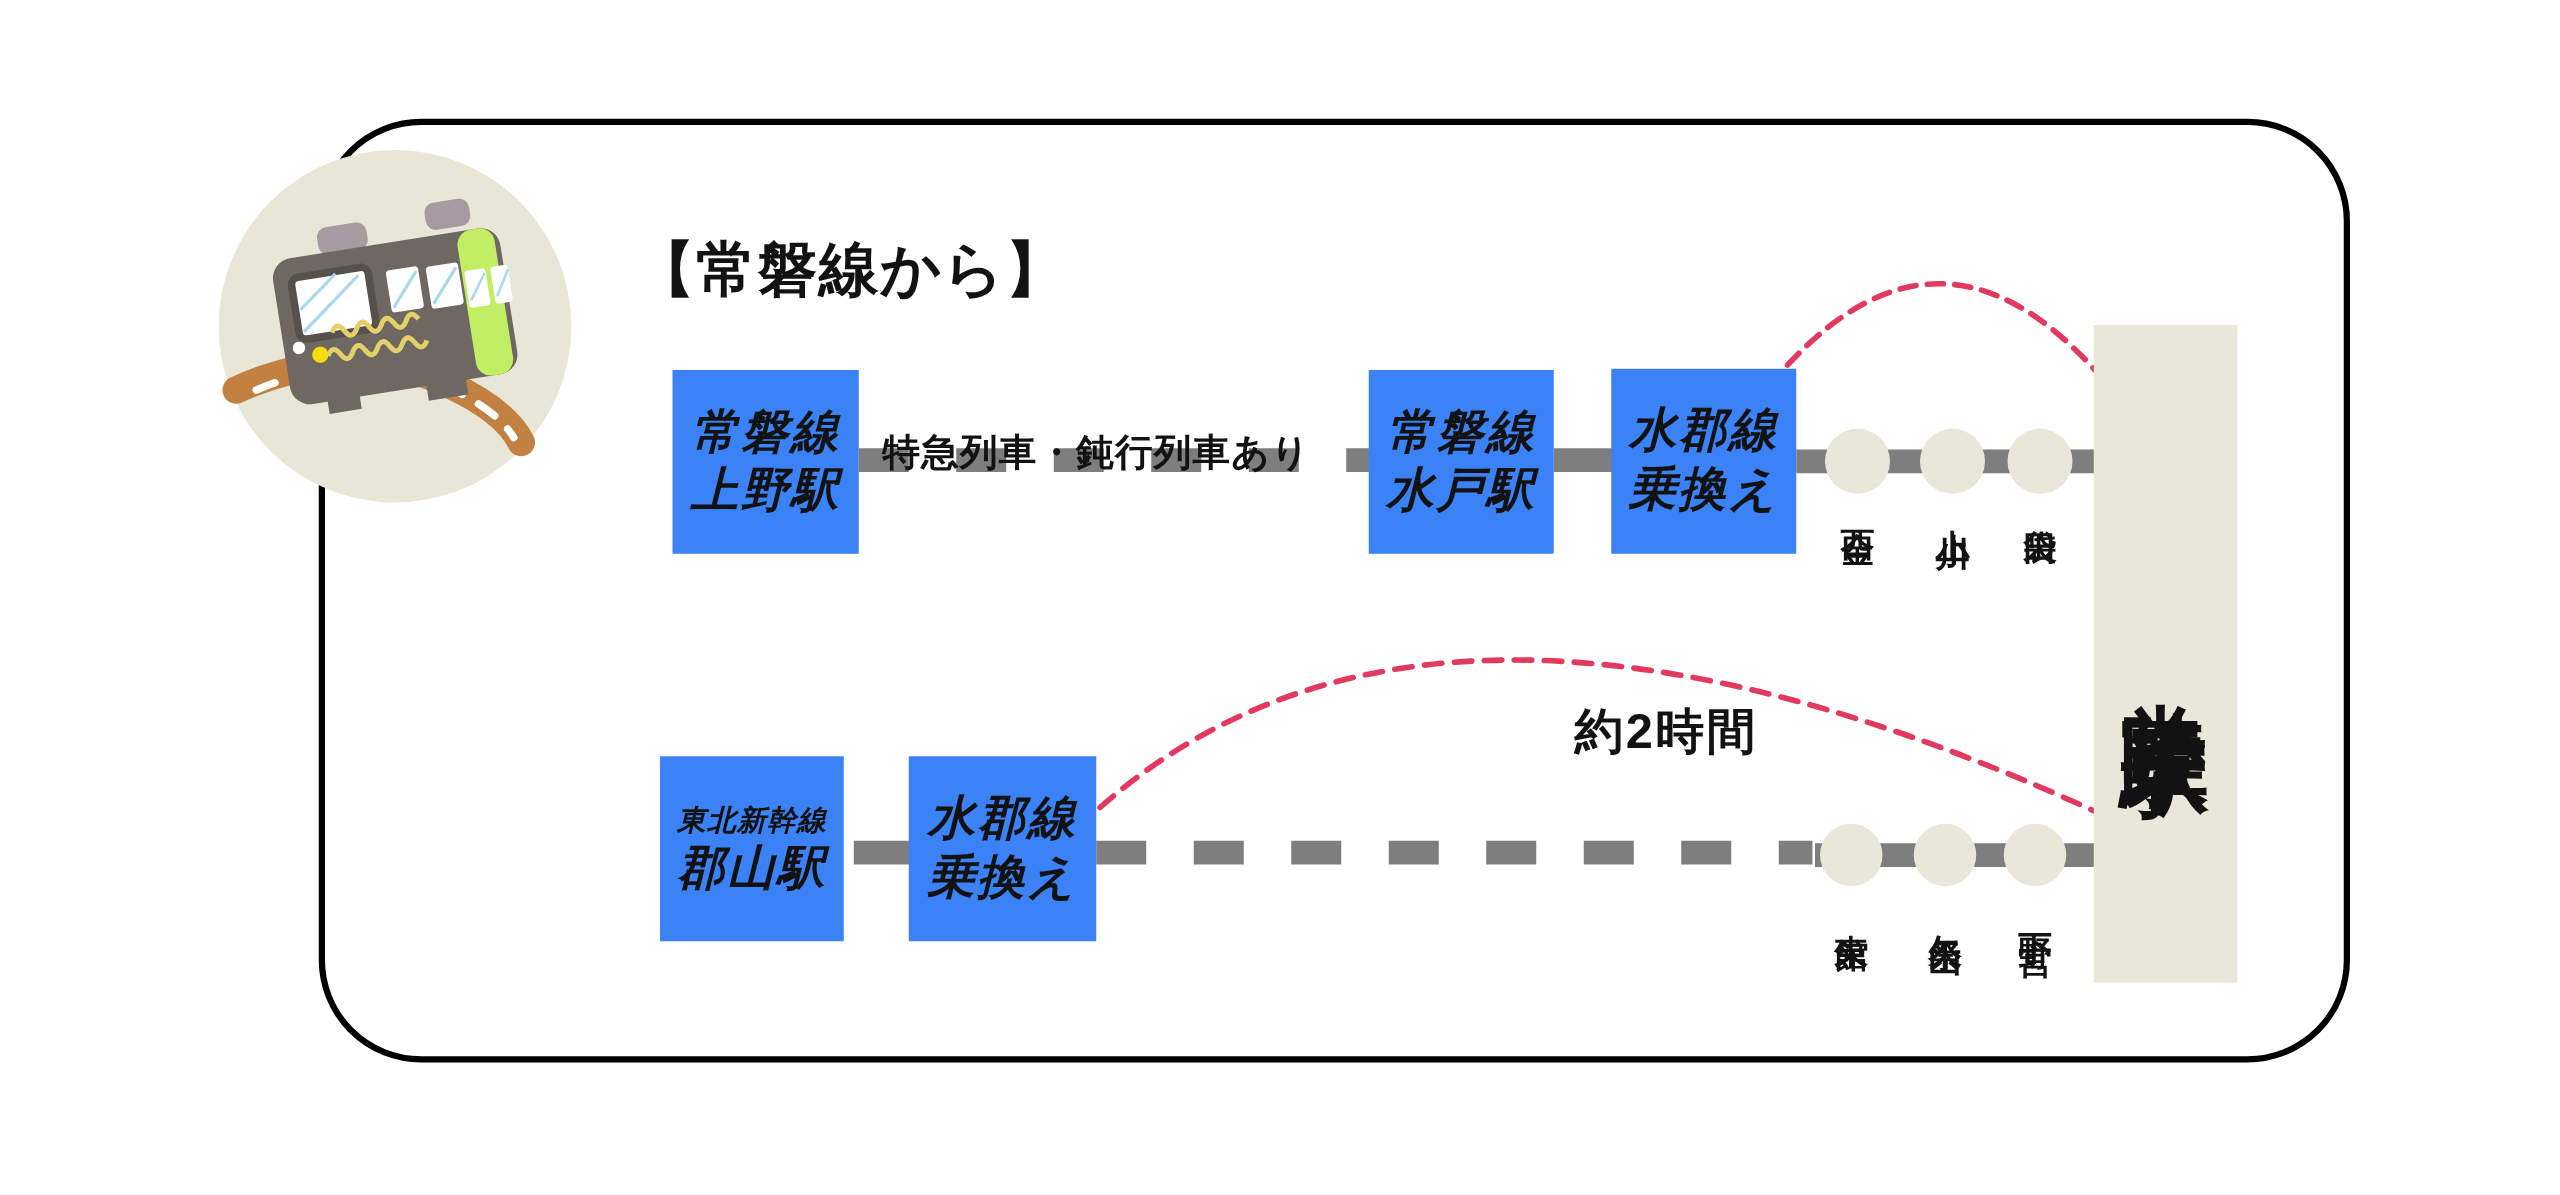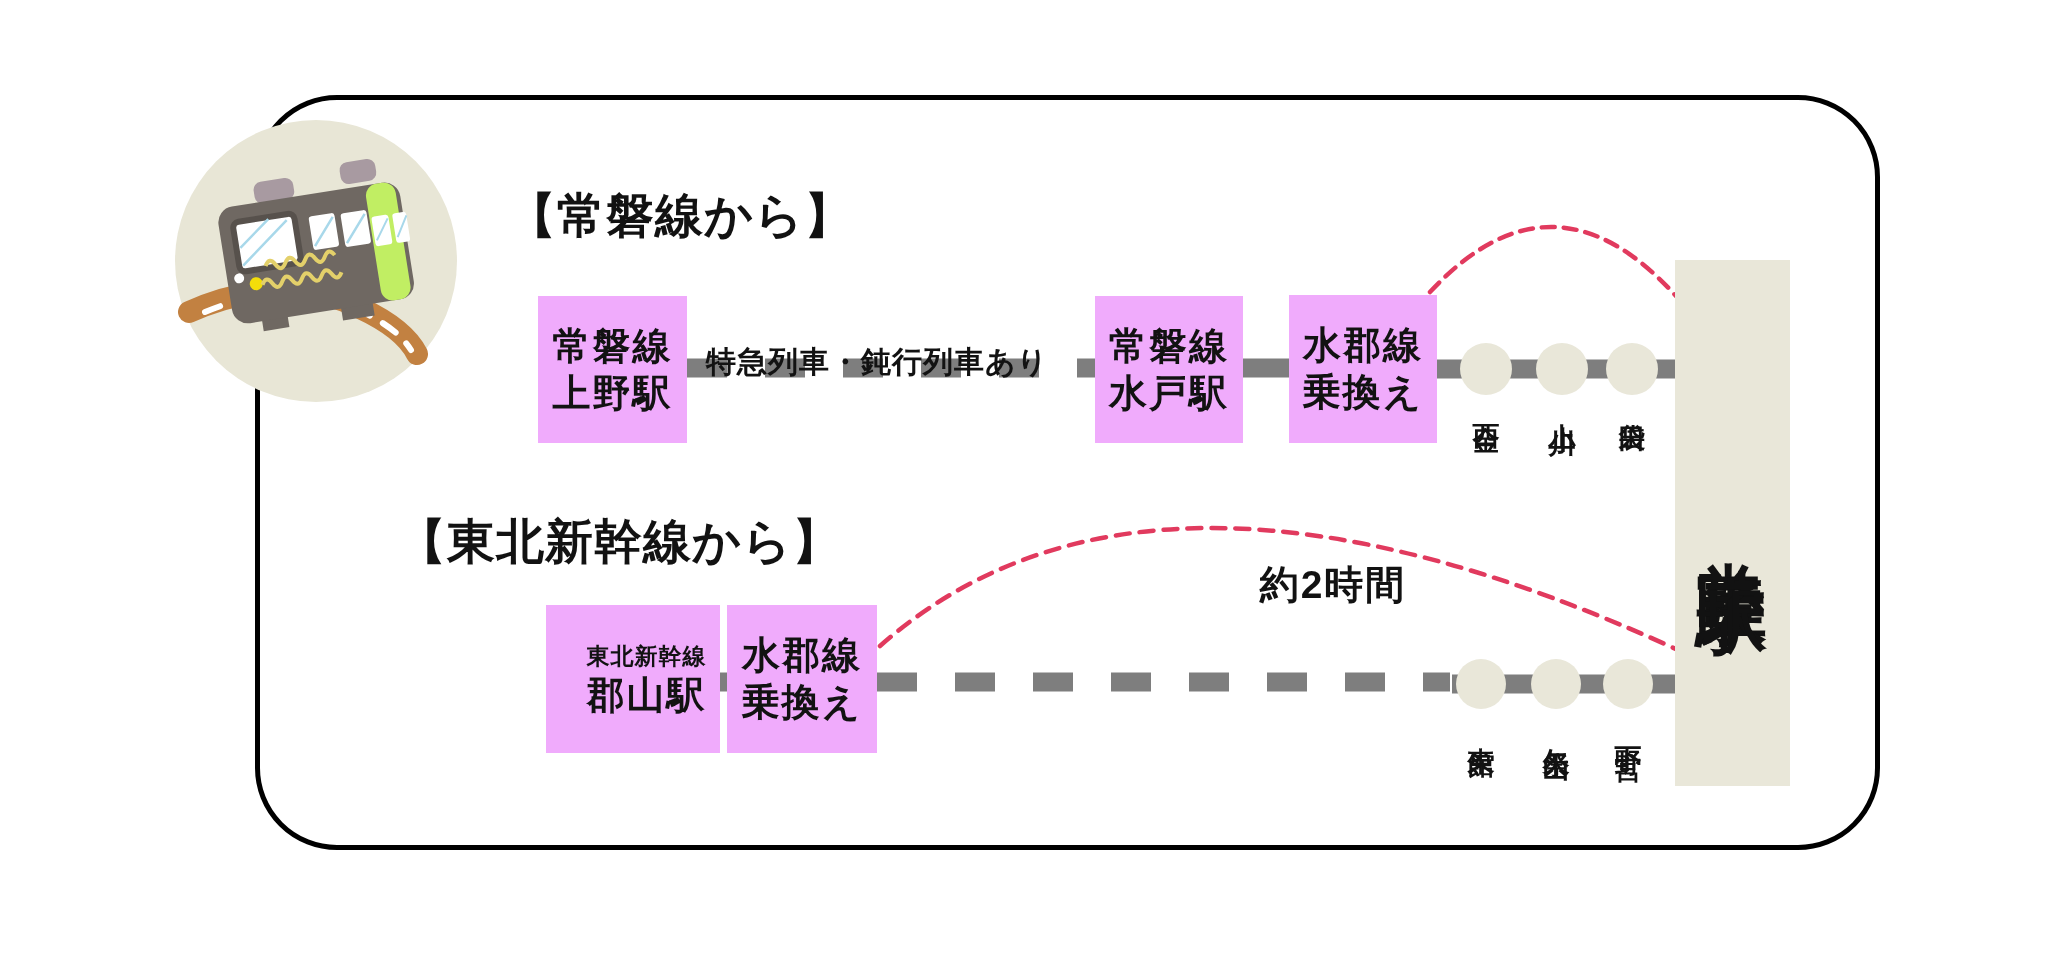--- a/index.html
+++ b/index.html
@@ -10,23 +10,24 @@
   .frame {
     position:absolute; left:255px; top:95px; width:1625px; height:755px;
     box-sizing:border-box; border:5px solid #000000; border-radius:82px;
     background:#ffffff; z-index:1;
   }
   svg.deco { position:absolute; left:0; top:0; z-index:2; }
   .header { position:absolute; z-index:3; font-size:48px; font-weight:800; letter-spacing:1px; white-space:nowrap; }
   .duration { position:absolute; z-index:3; font-size:39px; font-weight:700; letter-spacing:2px; transform:translateX(-50%); white-space:nowrap; }
   .note { position:absolute; z-index:3; font-size:30px; font-weight:700; letter-spacing:1px; white-space:nowrap;margin-top:40px; }
   .station-box {
-    position:absolute; z-index:3; background:#f0abfc;
+    position:absolute; z-index:3; background:#3b82f6;
     display:flex; flex-direction:column; align-items:center; justify-content:center;
     text-align:center;
+    font-style:italic;
   }
   .station-box .l-big { font-size:38px; line-height:47px; font-weight:700; letter-spacing:2px; white-space:nowrap; }
   .station-box .l-small { font-size:23px; line-height:32px; font-weight:700; letter-spacing:1px; white-space:nowrap; }
   .vlabel {
     position:absolute; z-index:3; writing-mode:vertical-rl; text-orientation:upright;
     font-size:27px; font-weight:700; letter-spacing:3px; transform:translateX(-50%); white-space:nowrap;
   }
   .dest-box {
     position:absolute; z-index:3; left:1675px; top:260px; width:115px; height:526px;
     background:#e9e7d9; display:flex; align-items:center; justify-content:center;
@@ -89,39 +90,38 @@
         <path d="M62 -2 L76 -22 M83 -2 L95 -22" stroke="#a8d8ea" stroke-width="2" fill="none"></path>
         <circle cx="-80" cy="14" r="5" fill="#ffffff"></circle>
         <circle cx="-64" cy="22" r="6.5" fill="#f3dd0a"></circle>
         <path d="M-52 6 q5 -9 10 0 t10 0 t10 0 t10 0 t10 0 t10 0 t10 0" fill="none" stroke="#e3d06a" stroke-width="4"></path>
         <path d="M-58 24 q5 -9 10 0 t10 0 t10 0 t10 0 t10 0 t10 0 t10 0 t10 0" fill="none" stroke="#e3d06a" stroke-width="4"></path>
       </g>
     </g>
   </svg>
 
   <div class="header" style="left:508px; top:184px;">【常磐線から】</div>
-  <div class="header" style="left:398px; top:510px;">【東北新幹線から】</div>
 
   <div class="duration" style="left:1304px; top:558px;margin-left:29px;">約2時間</div>
   <div class="note" style="left:706px; top:302px;">特急列車・鈍行列車あり</div>
 
   <div class="station-box" style="left:538px; top:296px; width:149px; height:147px;">
     <div class="l-big">常磐線</div>
     <div class="l-big">上野駅</div>
   </div>
   <div class="station-box" style="left:1095px; top:296px; width:148px; height:147px;">
     <div class="l-big">常磐線</div>
     <div class="l-big">水戸駅</div>
   </div>
   <div class="station-box" style="left:1289px; top:295px; width:148px; height:148px;">
     <div class="l-big">水郡線</div>
     <div class="l-big">乗換え</div>
   </div>
 
-  <div class="station-box" style="left:546px; top:605px; width:147px; height:148px;padding-left:27px;">
+  <div class="station-box" style="left:528px; top:605px; width:147px; height:148px;">
     <div class="l-small">東北新幹線</div>
     <div class="l-big">郡山駅</div>
   </div>
   <div class="station-box" style="left:727px; top:605px; width:150px; height:148px;">
     <div class="l-big">水郡線</div>
     <div class="l-big">乗換え</div>
   </div>
 
   <div class="vlabel" style="left:1486px; top:402px;">西金</div>
   <div class="vlabel" style="left:1562px; top:402px;">上小川</div>

